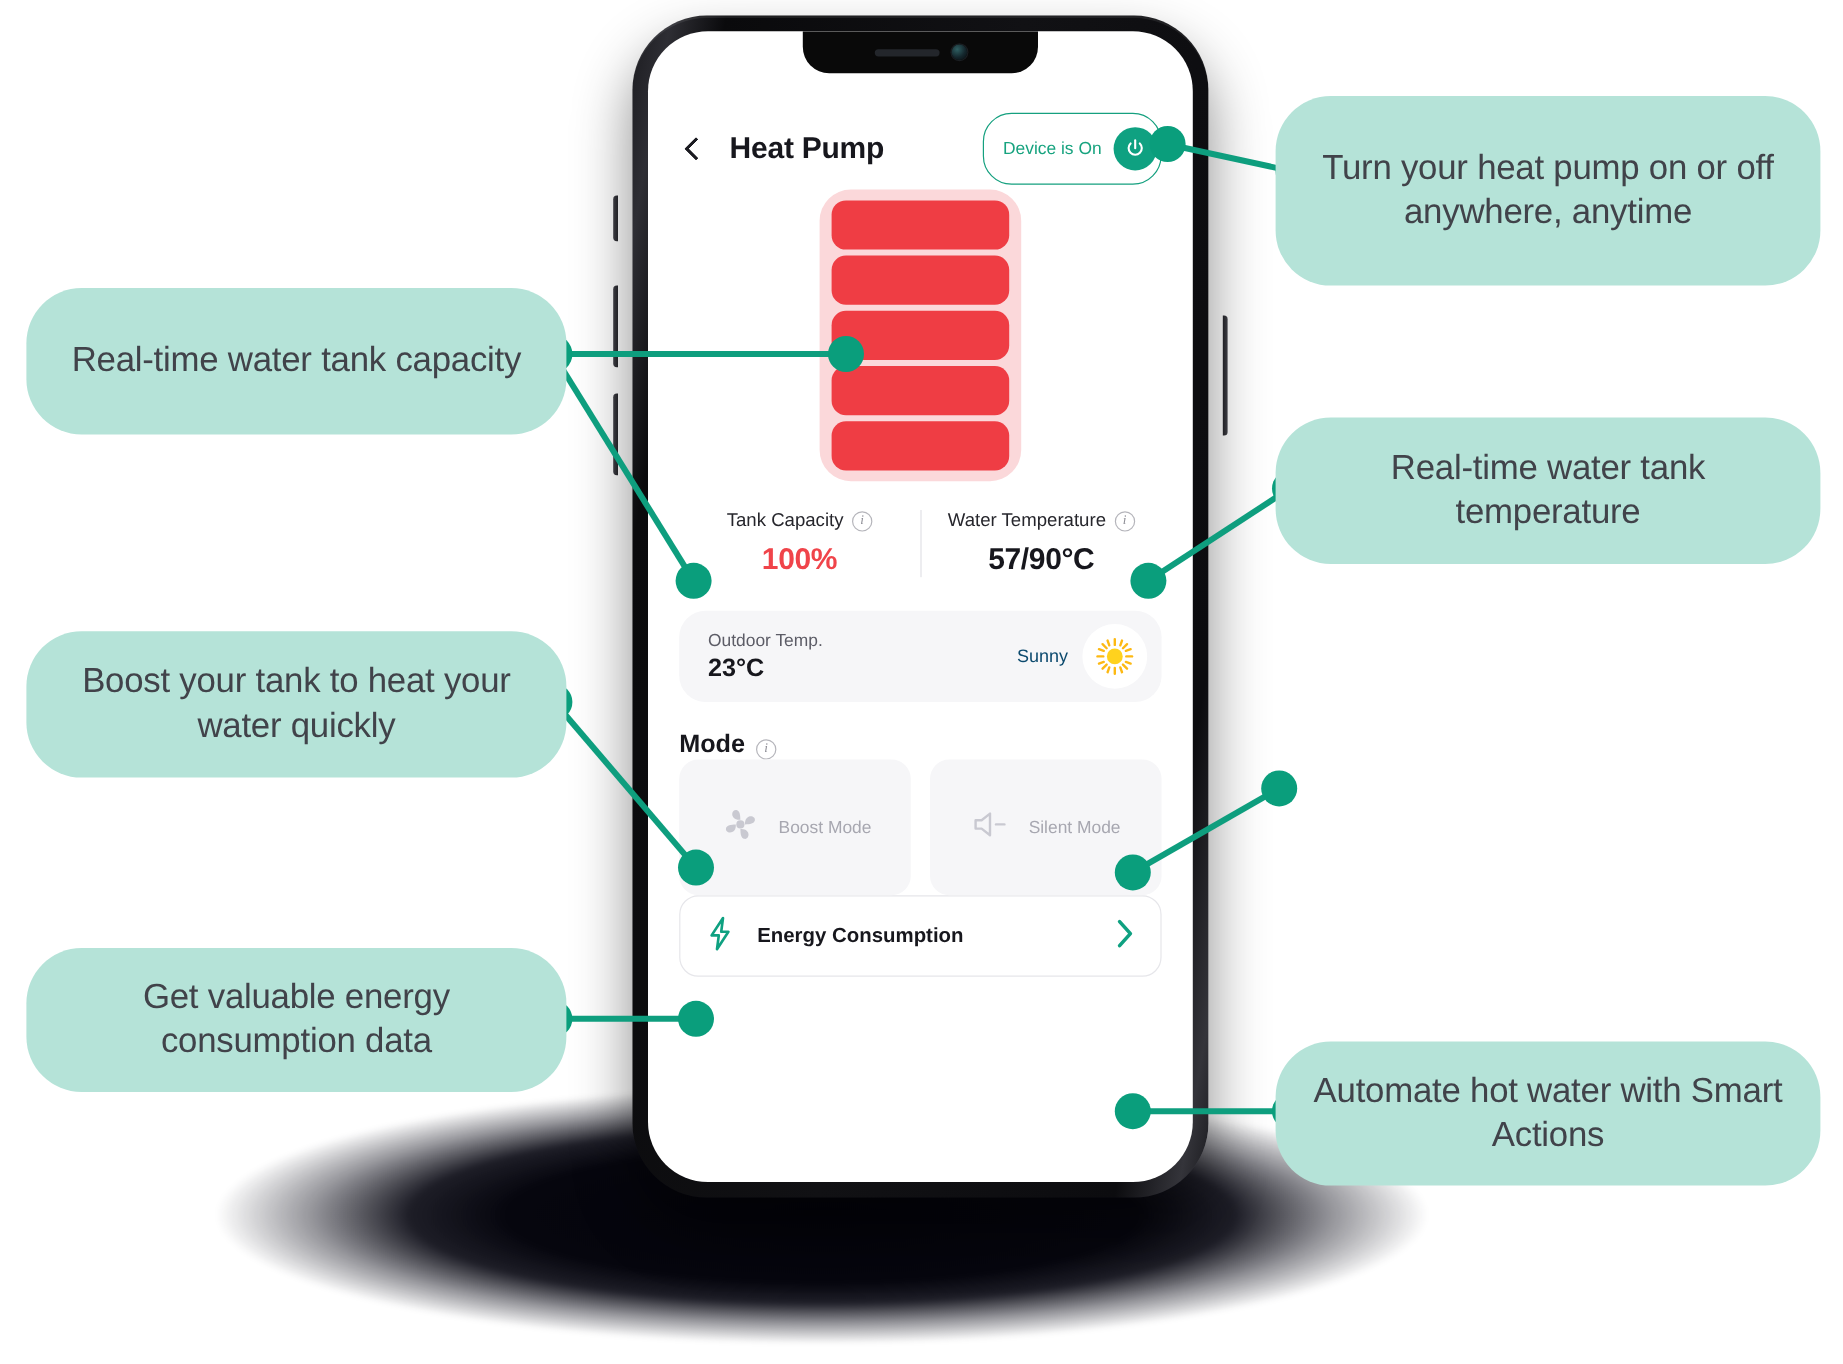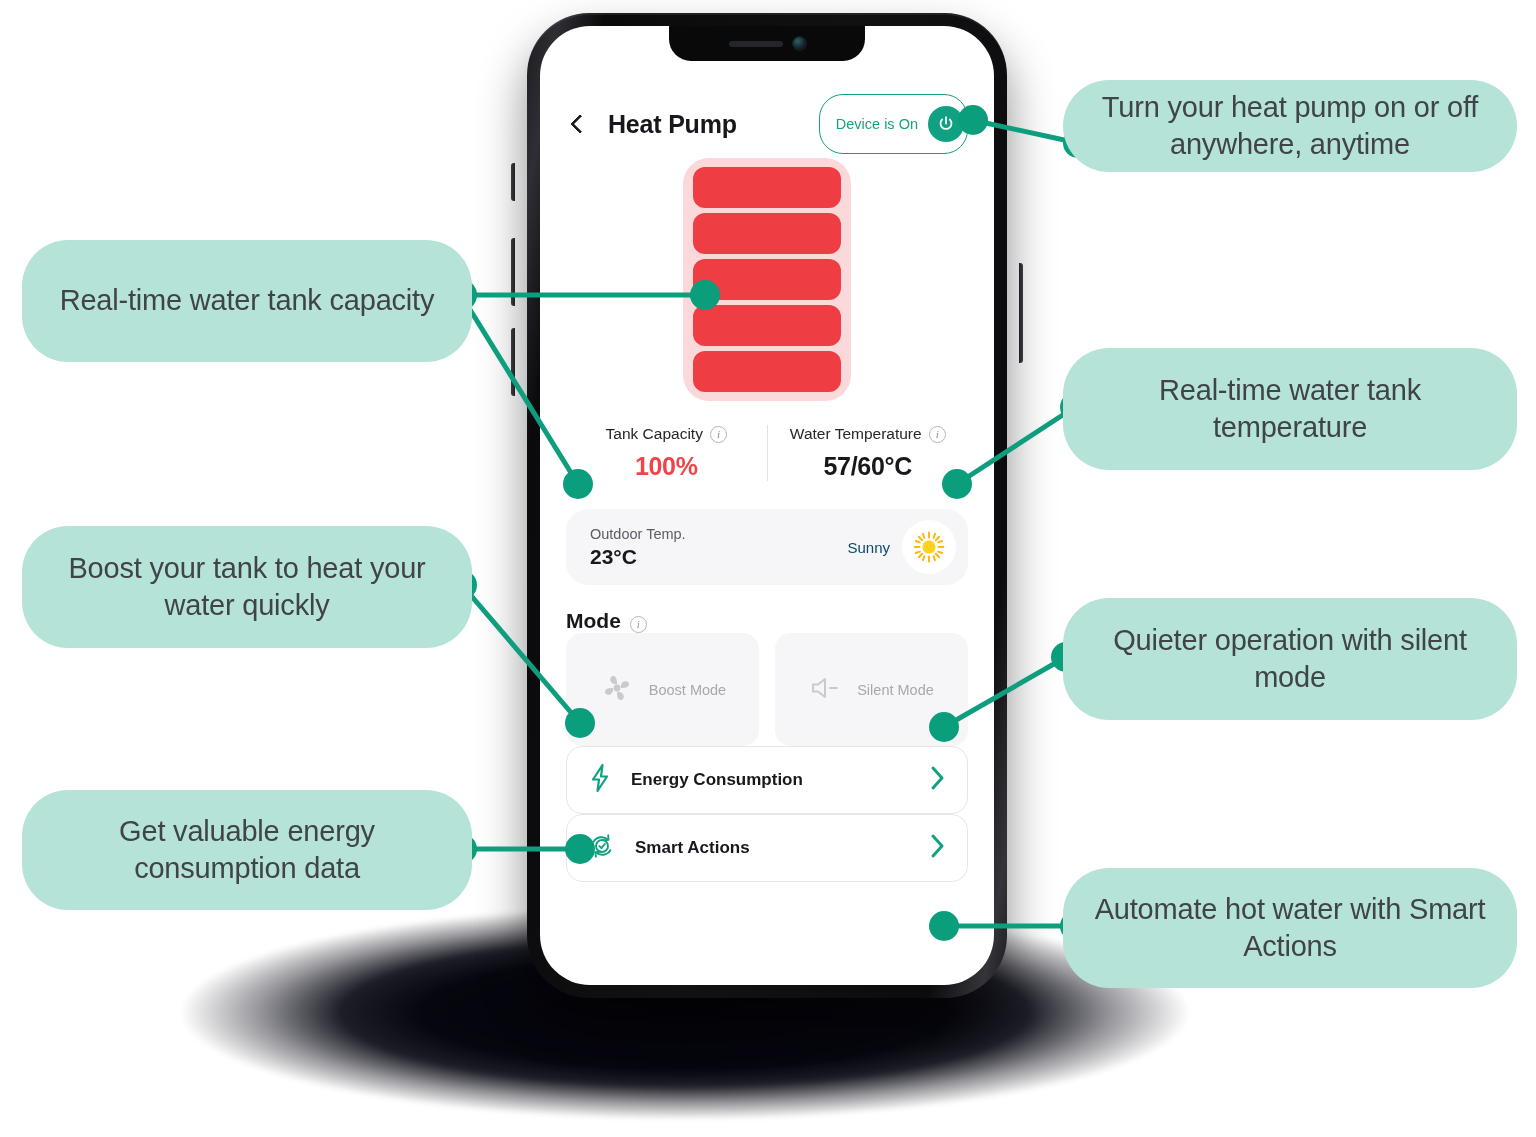--- a/index.html
+++ b/index.html
@@ -261,21 +261,21 @@
               <span>Tank Capacity</span>
               <span class="info-i">i</span>
             </div>
             <div class="stat-value red">100%</div>
           </div>
           <div class="stat right">
             <div class="stat-head">
               <span>Water Temperature</span>
               <span class="info-i">i</span>
             </div>
-            <div class="stat-value dark">57/60°C</div>
+            <div class="stat-value dark">57/90°C</div>
           </div>
         </div>
 
         <div class="outdoor">
           <div>
             <div class="outdoor-label">Outdoor Temp.</div>
             <div class="outdoor-temp">23°C</div>
           </div>
           <div class="weather">
             <span class="weather-label">Sunny</span>
@@ -340,38 +340,20 @@
             </svg>
           </span>
           <span class="link-label">Energy Consumption</span>
           <span class="link-chevron">
             <svg width="18" height="26" viewBox="0 0 18 26" fill="none" stroke="#0fa181" stroke-width="3" stroke-linecap="round" stroke-linejoin="round">
               <path d="M4 3 L13 13 L4 23"></path>
             </svg>
           </span>
         </div>
 
-        <div class="link-row">
-          <span>
-            <svg width="30" height="30" viewBox="0 0 32 32" fill="none" stroke="#0fa181" stroke-width="2" stroke-linecap="round" stroke-linejoin="round">
-              <path d="M7 11.5a10 10 0 0 1 15.4-2.2"></path>
-              <path d="M25 20.5a10 10 0 0 1-15.4 2.2"></path>
-              <path d="M22.6 4.6 l.3 4.9 -4.9 .3"></path>
-              <path d="M9.4 27.4 l-.3 -4.9 4.9 -.3"></path>
-              <circle cx="16" cy="16" r="6.4"></circle>
-              <path d="M13.3 16.1 L15.4 18.3 L19 13.9"></path>
-            </svg>
-          </span>
-          <span class="link-label">Smart Actions</span>
-          <span class="link-chevron">
-            <svg width="18" height="26" viewBox="0 0 18 26" fill="none" stroke="#0fa181" stroke-width="3" stroke-linecap="round" stroke-linejoin="round">
-              <path d="M4 3 L13 13 L4 23"></path>
-            </svg>
-          </span>
-        </div>
 
       </div>
     </div>
   </div>
 
   <svg class="connector" style="left:0;top:0;width:1536px;height:1137px;">
 
     <path class="conn-line" d="M972 120 L1078 143"></path>
     <circle class="conn-dot" cx="973" cy="120" r="15"></circle>
     <circle class="conn-dot" cx="1078" cy="143" r="15"></circle>
@@ -396,27 +378,26 @@
 
     <path class="conn-line" d="M462 849 L580 849"></path>
     <circle class="conn-dot" cx="462" cy="849" r="15"></circle>
     <circle class="conn-dot" cx="580" cy="849" r="15"></circle>
 
     <path class="conn-line" d="M944 926 L1075 926"></path>
     <circle class="conn-dot" cx="944" cy="926" r="15"></circle>
     <circle class="conn-dot" cx="1075" cy="926" r="15"></circle>
   </svg>
 
-  <div class="callout" style="left:1063px; top:80px;  width:454px; height:92px;">Turn your heat pump on or off anywhere, anytime</div>
+  <div class="callout" style="left:1063px; top:80px;  width:454px; height:158px;">Turn your heat pump on or off anywhere, anytime</div>
 
   <div class="callout" style="left:22px;   top:240px; width:450px; height:122px;">Real-time water tank capacity</div>
 
   <div class="callout" style="left:1063px; top:348px; width:454px; height:122px;">Real-time water tank temperature</div>
 
   <div class="callout" style="left:22px;   top:526px; width:450px; height:122px;">Boost your tank to heat your water quickly</div>
 
-  <div class="callout" style="left:1063px; top:598px; width:454px; height:122px;">Quieter operation with silent mode</div>
 
   <div class="callout" style="left:22px;   top:790px; width:450px; height:120px;">Get valuable energy consumption data</div>
 
   <div class="callout" style="left:1063px; top:868px; width:454px; height:120px;">Automate hot water with Smart Actions</div>
 
 </div>
 
 </body></html>

